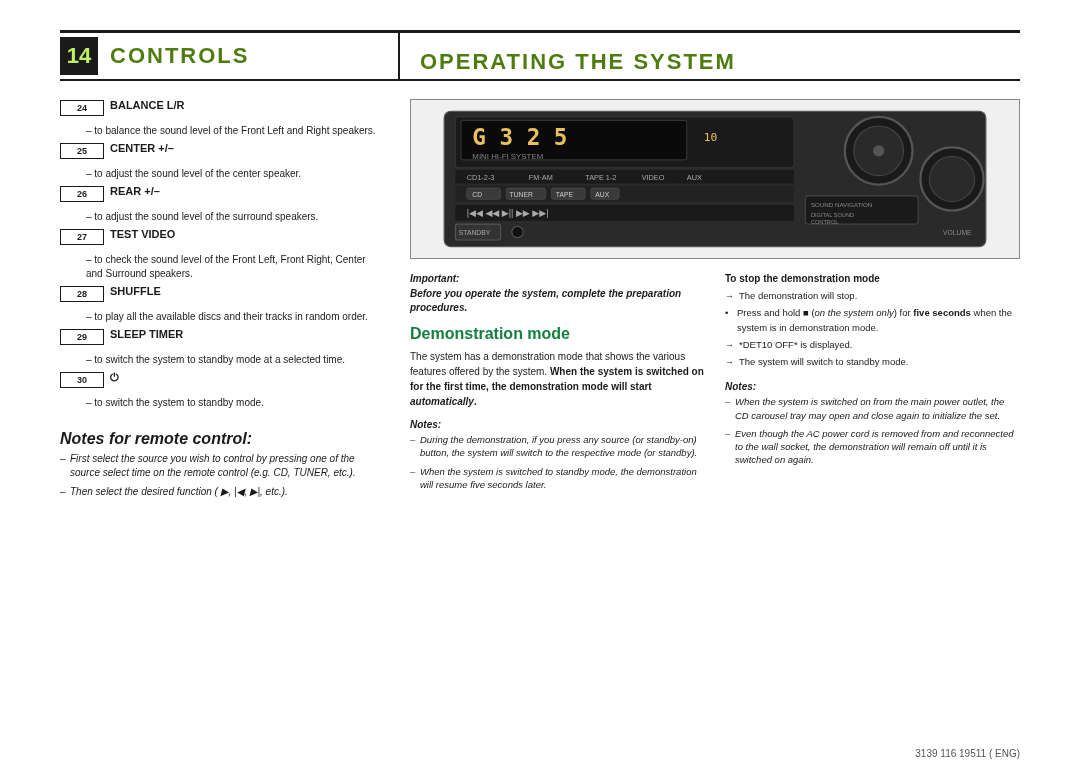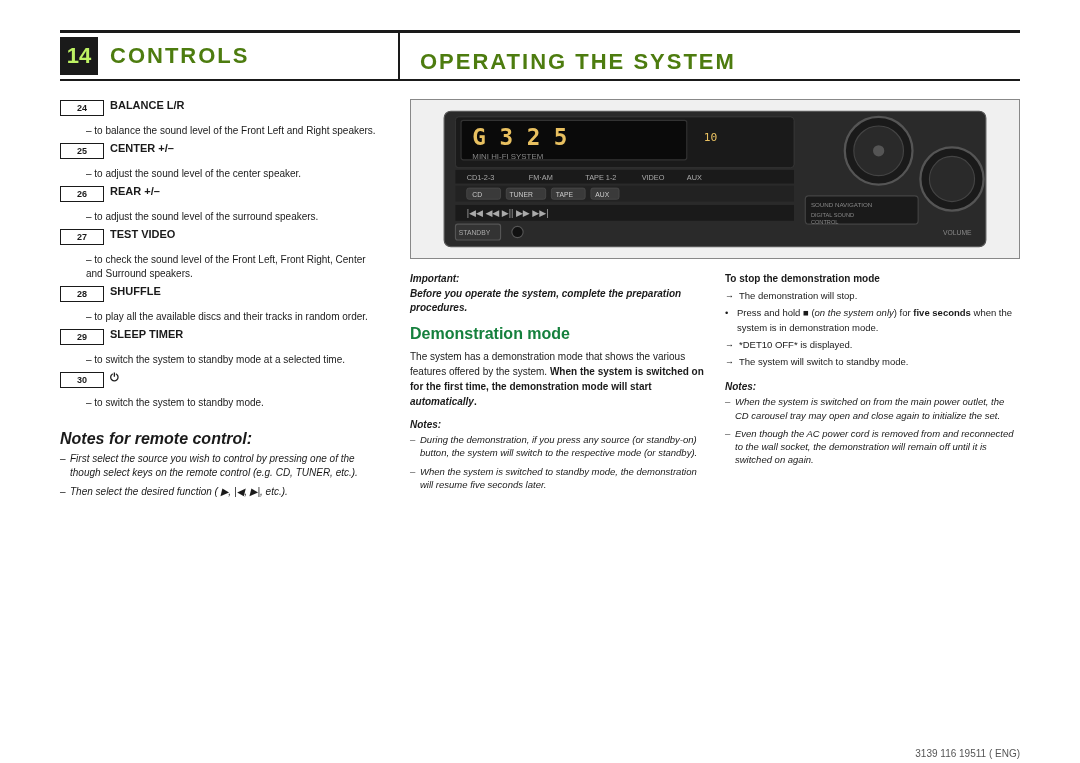--- a/index.html
+++ b/index.html
@@ -328,21 +328,21 @@
 
       <div class="item-row">
         <span class="item-num">30</span>
         <span class="item-label">⏻</span>
       </div>
       <div class="item-desc-dash">to switch the system to standby mode.</div>
 
       <div class="remote-notes">
         <div class="remote-notes-title">Notes for remote control:</div>
         <div class="remote-note-item">
-          <span>First select the source you wish to control by pressing one of the though select keys on the remote control (e.g. CD, TUNER, etc.).</span>
+          <span>First select the source you wish to control by pressing one of the source select time on the remote control (e.g. CD, TUNER, etc.).</span>
         </div>
         <div class="remote-note-item">
           <span>Then select the desired function ( ▶, |◀, ▶|, etc.).</span>
         </div>
       </div>
 
     </div>
 
     <div class="col-right">
 

